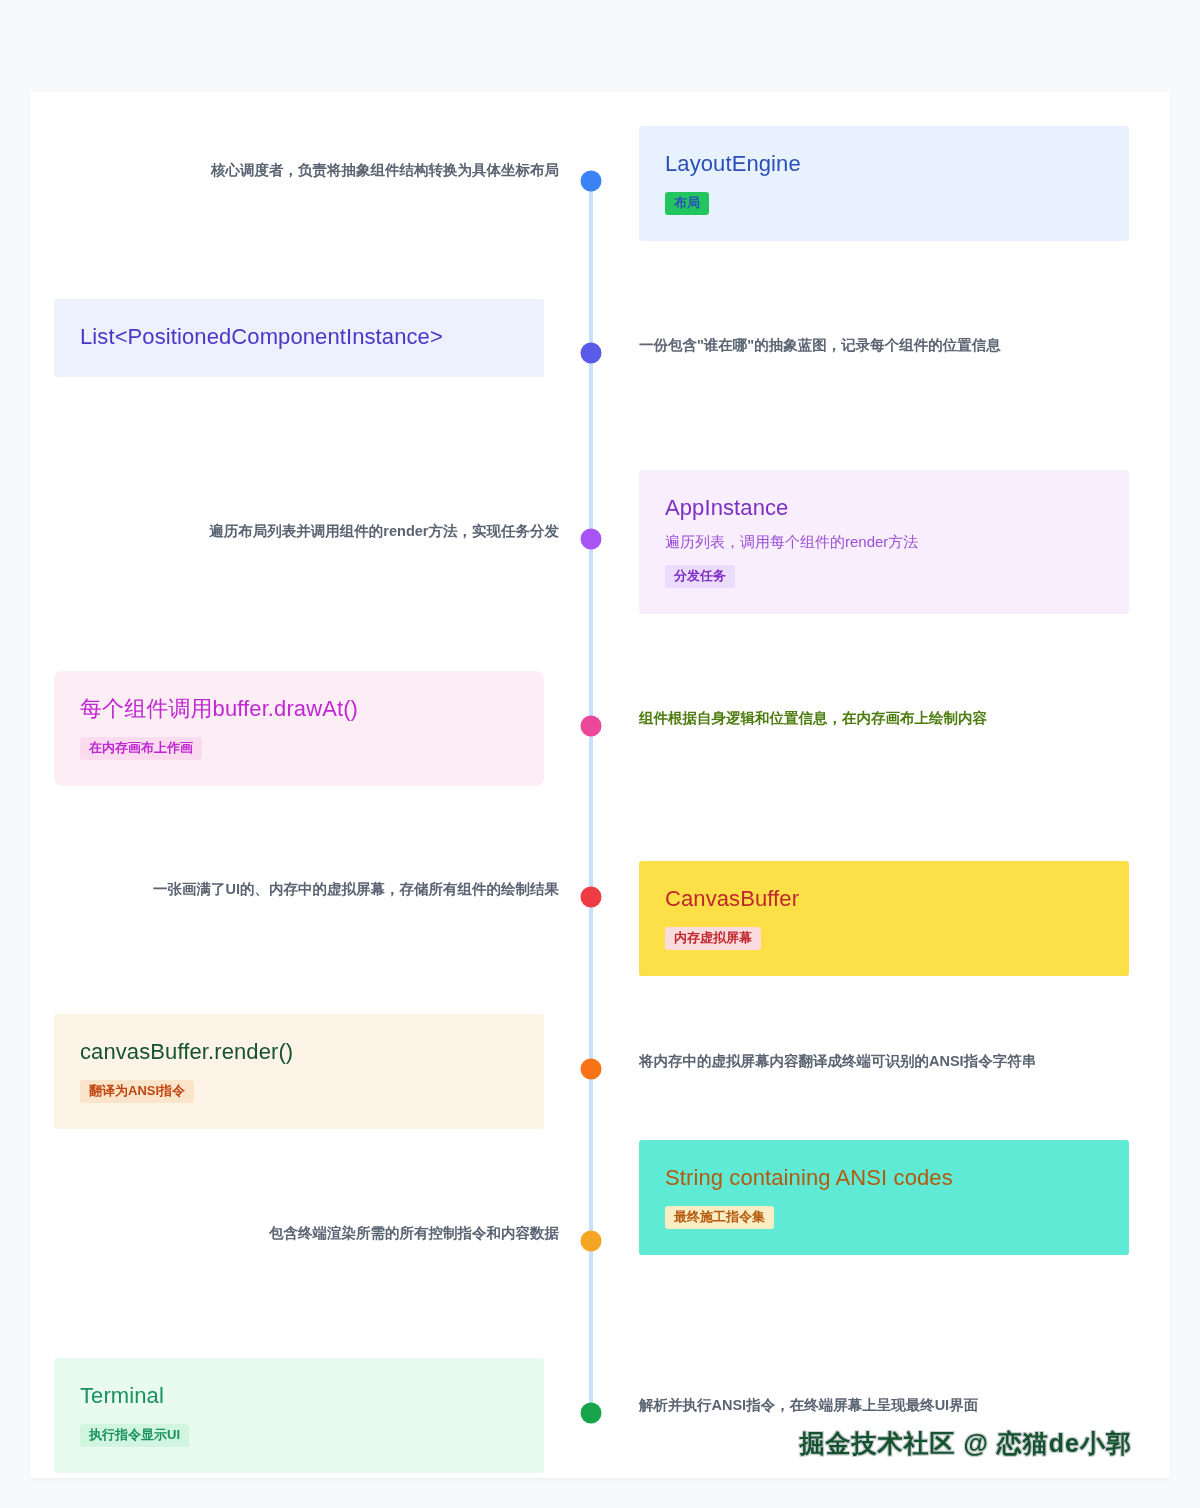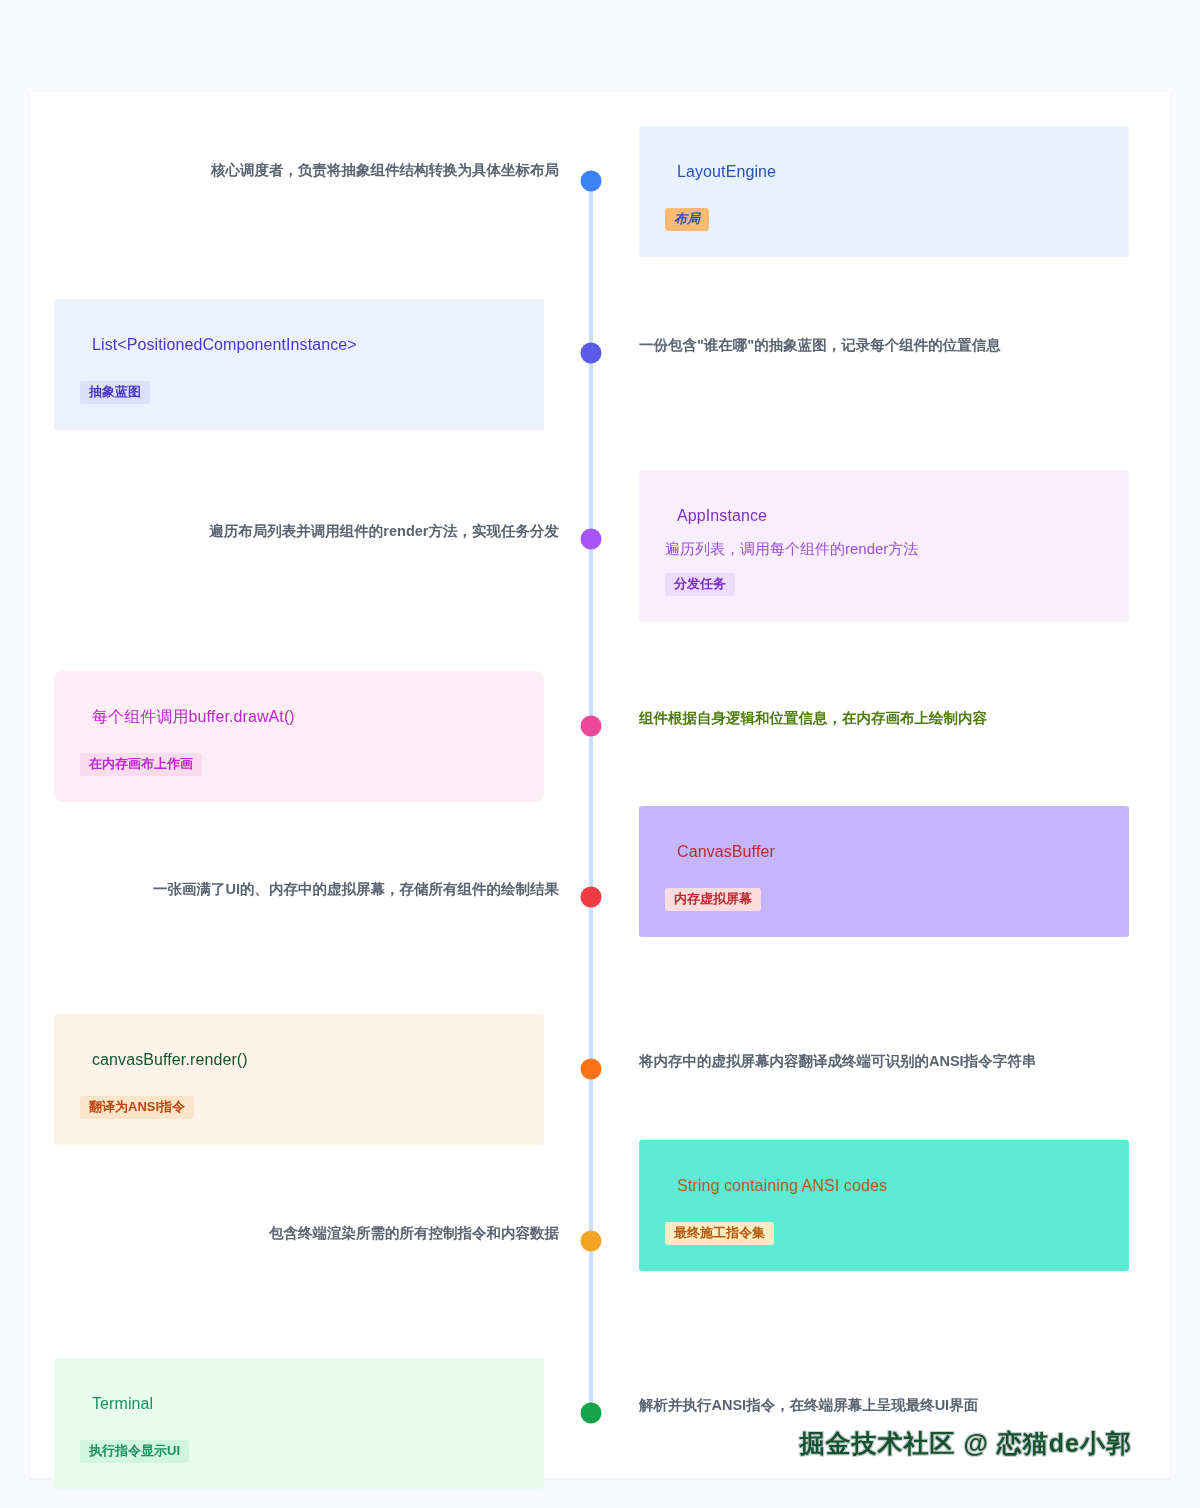--- a/index.html
+++ b/index.html
@@ -54,25 +54,25 @@
     position: absolute;
     width: 490px;
     border-radius: 3px;
     box-sizing: border-box;
     padding: 24px 26px 26px 26px;
   }
   .side-card.left  { left: 24px; }
   .side-card.right { left: 609px; }
 
   .card-title {
-    font-size: 16px;
+    font-size: 22px;
     font-weight: 400;
     letter-spacing: 0.1px;
     line-height: 1.25;
-    margin: 12px;
+    margin: 0;
   }
   .card-subtitle {
     font-size: 15px;
     font-weight: 400;
     line-height: 1.5;
     margin: 9px 0 0 0;
   }
   .card-badge {
     display: inline-block;
     margin-top: 12px;
@@ -119,44 +119,43 @@
 <body>
 
 <div class="page-card">
 
   <div class="timeline">
     <div class="timeline-axis"></div>
     <div id="timeline-items">
         <div class="timeline-dot" style="top: 89px; background: rgb(59, 130, 246);"></div>
         <div class="side-card right" style="top: 34px; background: rgb(232, 241, 254);">
           <div class="card-title" style="color: rgb(43, 79, 184);">LayoutEngine</div>
-          <div><span class="card-badge empty-sub" style="background: #fdba74; color: rgb(43, 79, 184); font-style: italic;">布局</span></div>
+          <div><span class="card-badge empty-sub" style="background: #22c55e; color: rgb(43, 79, 184);">布局</span></div>
         </div>
         <div class="desc left" style="top: 68px; color: rgb(90, 100, 114);">核心调度者，负责将抽象组件结构转换为具体坐标布局</div>
         <div class="timeline-dot" style="top: 261px; background: rgb(91, 91, 234);"></div>
         <div class="side-card left" style="top: 207px; background: rgb(237, 240, 253);">
           <div class="card-title" style="color: rgb(76, 53, 200);">List&lt;PositionedComponentInstance&gt;</div>
-          <div><span class="card-badge empty-sub" style="background: rgb(222, 224, 251); color: rgb(76, 53, 200);">抽象蓝图</span></div>
         </div>
         <div class="desc right" style="top: 243px; left: 609px; color: rgb(90, 100, 114);">一份包含"谁在哪"的抽象蓝图，记录每个组件的位置信息</div>
         <div class="timeline-dot" style="top: 447px; background: rgb(168, 85, 247);"></div>
         <div class="side-card right" style="top: 378px; background: rgb(248, 238, 253);">
           <div class="card-title" style="color: rgb(124, 47, 194);">AppInstance</div>
           <div class="card-subtitle" style="color: rgb(155, 79, 214);">遍历列表，调用每个组件的render方法</div>
           <div><span class="card-badge" style="background: rgb(236, 220, 251); color: rgb(124, 47, 194);">分发任务</span></div>
         </div>
         <div class="desc left" style="top: 429px; color: rgb(90, 100, 114);">遍历布局列表并调用组件的render方法，实现任务分发</div>
         <div class="timeline-dot" style="top: 634px; background: rgb(236, 72, 153);"></div>
         <div class="side-card left" style="top: 579px; background: rgb(253, 238, 246); border-radius: 8px;">
           <div class="card-title" style="color: rgb(192, 38, 211);">每个组件调用buffer.drawAt()</div>
           <div><span class="card-badge empty-sub" style="background: rgb(250, 220, 238); color: rgb(192, 38, 211);">在内存画布上作画</span></div>
         </div>
         <div class="desc right" style="top: 616px; left: 609px; color: #4d7c0f;">组件根据自身逻辑和位置信息，在内存画布上绘制内容</div>
         <div class="timeline-dot" style="top: 805px; background: rgb(239, 59, 68);"></div>
-        <div class="side-card right" style="top: 714px; background: #c4b5fd;">
+        <div class="side-card right" style="top: 769px; background: #fde047;">
           <div class="card-title" style="color: rgb(192, 39, 45);">CanvasBuffer</div>
           <div><span class="card-badge empty-sub" style="background: rgb(251, 220, 222); color: rgb(192, 39, 45);">内存虚拟屏幕</span></div>
         </div>
         <div class="desc left" style="top: 787px; color: rgb(90, 100, 114);">一张画满了UI的、内存中的虚拟屏幕，存储所有组件的绘制结果</div>
         <div class="timeline-dot" style="top: 977px; background: rgb(249, 115, 22);"></div>
         <div class="side-card left" style="top: 922px; background: rgb(253, 243, 231);">
           <div class="card-title" style="color: #14532d;">canvasBuffer.render()</div>
           <div><span class="card-badge empty-sub" style="background: rgb(250, 229, 203); color: rgb(192, 70, 15);">翻译为ANSI指令</span></div>
         </div>
         <div class="desc right" style="top: 959px; left: 609px; color: rgb(90, 100, 114);">将内存中的虚拟屏幕内容翻译成终端可识别的ANSI指令字符串</div>

